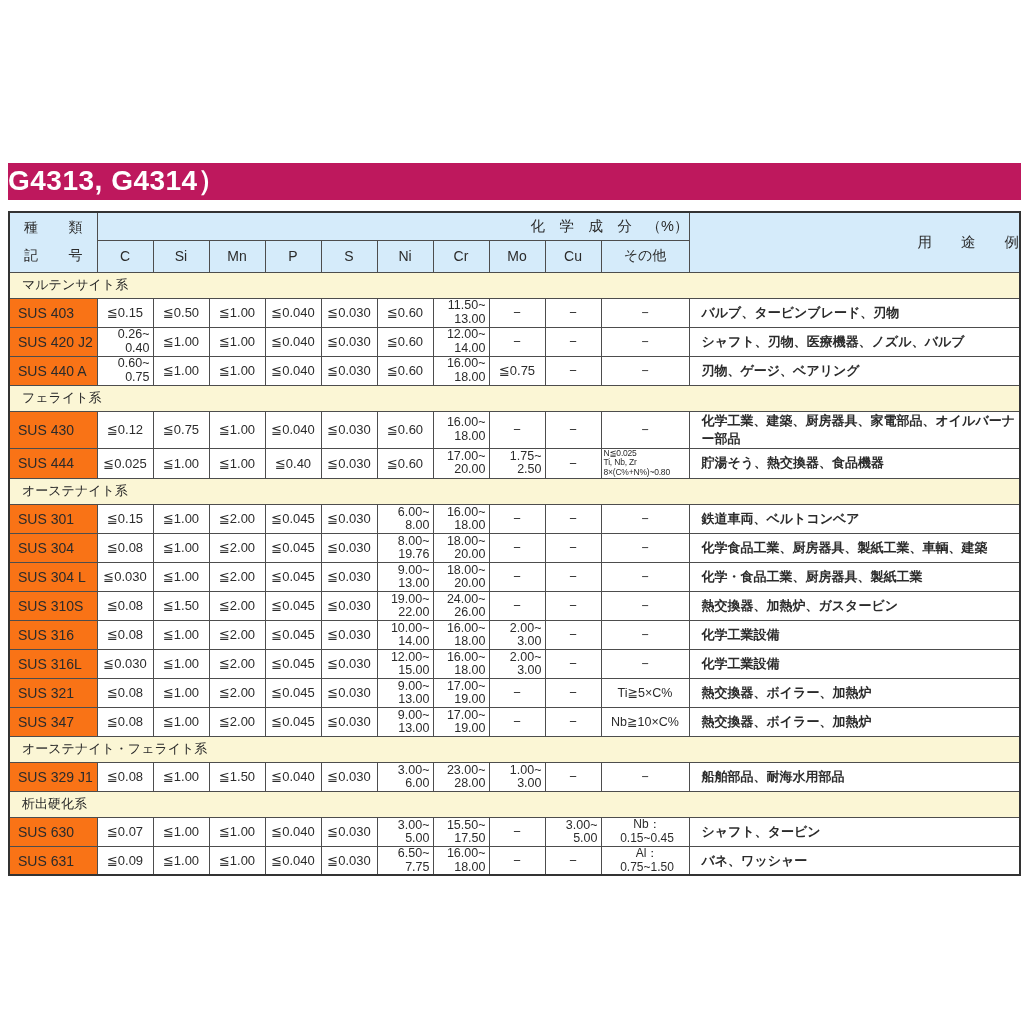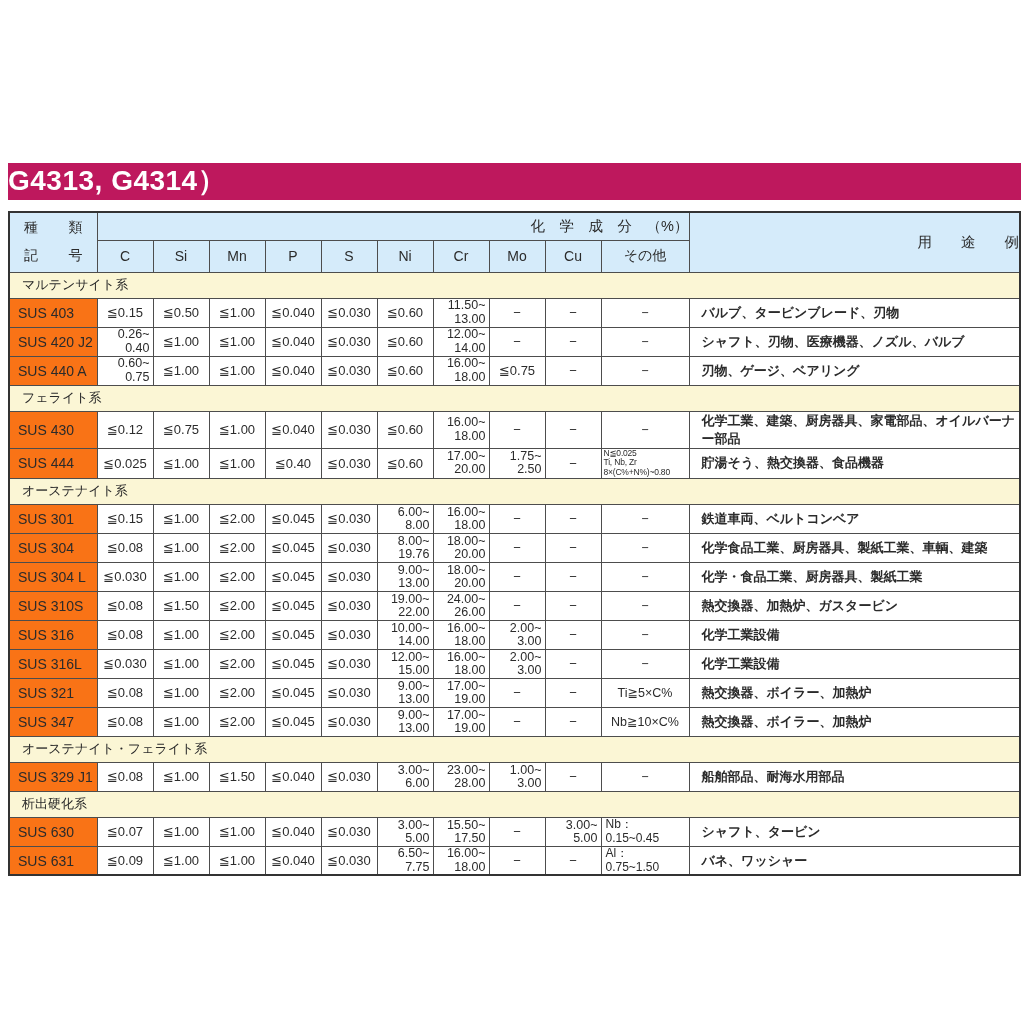--- a/index.html
+++ b/index.html
@@ -18,21 +18,21 @@
   .grade-h{display:flex;flex-direction:column;justify-content:space-around;height:56px;padding:0 14px;}
   .grade-h span{display:flex;justify-content:space-between;font-size:14px;}
   .th-chem,.th-usage{font-size:14.5px;text-align:right;}
   .th-el{text-align:center;}
   tbody tr{height:29px;}
   tr.section-row{height:26px;}
   td.section{background:#fbf6d5;font-size:13px;text-align:left;padding-left:12px;}
   td.grade{background:#f97316;font-size:14px;text-align:left;padding-left:8px;white-space:nowrap;}
   td.chem{white-space:pre-line;text-align:center;font-size:13px;}
   td.range{text-align:right;padding-right:3px;font-size:12.5px;line-height:1.06;margin-left:44px;}
-  td.other2{text-align:left;padding-left:4px;font-size:12px;line-height:1.15;}
+  td.other2{text-align:center;padding-left:4px;font-size:12px;line-height:1.15;}
   td.other3{text-align:left;padding-left:2px;font-size:8.5px;line-height:1.15;letter-spacing:-0.2px;margin-top:32px;}
   td.othersingle{font-size:12.5px;}
   td.use{text-align:left;padding-left:12px;font-size:13px;font-weight:bold;}
 </style>
 </head>
 <body>
 
 <div class="wrap">
   <div class="title-bar">
     <span>ステンレス鋼（JIS G4303, G4304, G4305, G4306, G4307, G4308, G4309, G4313, G4314）</span>

